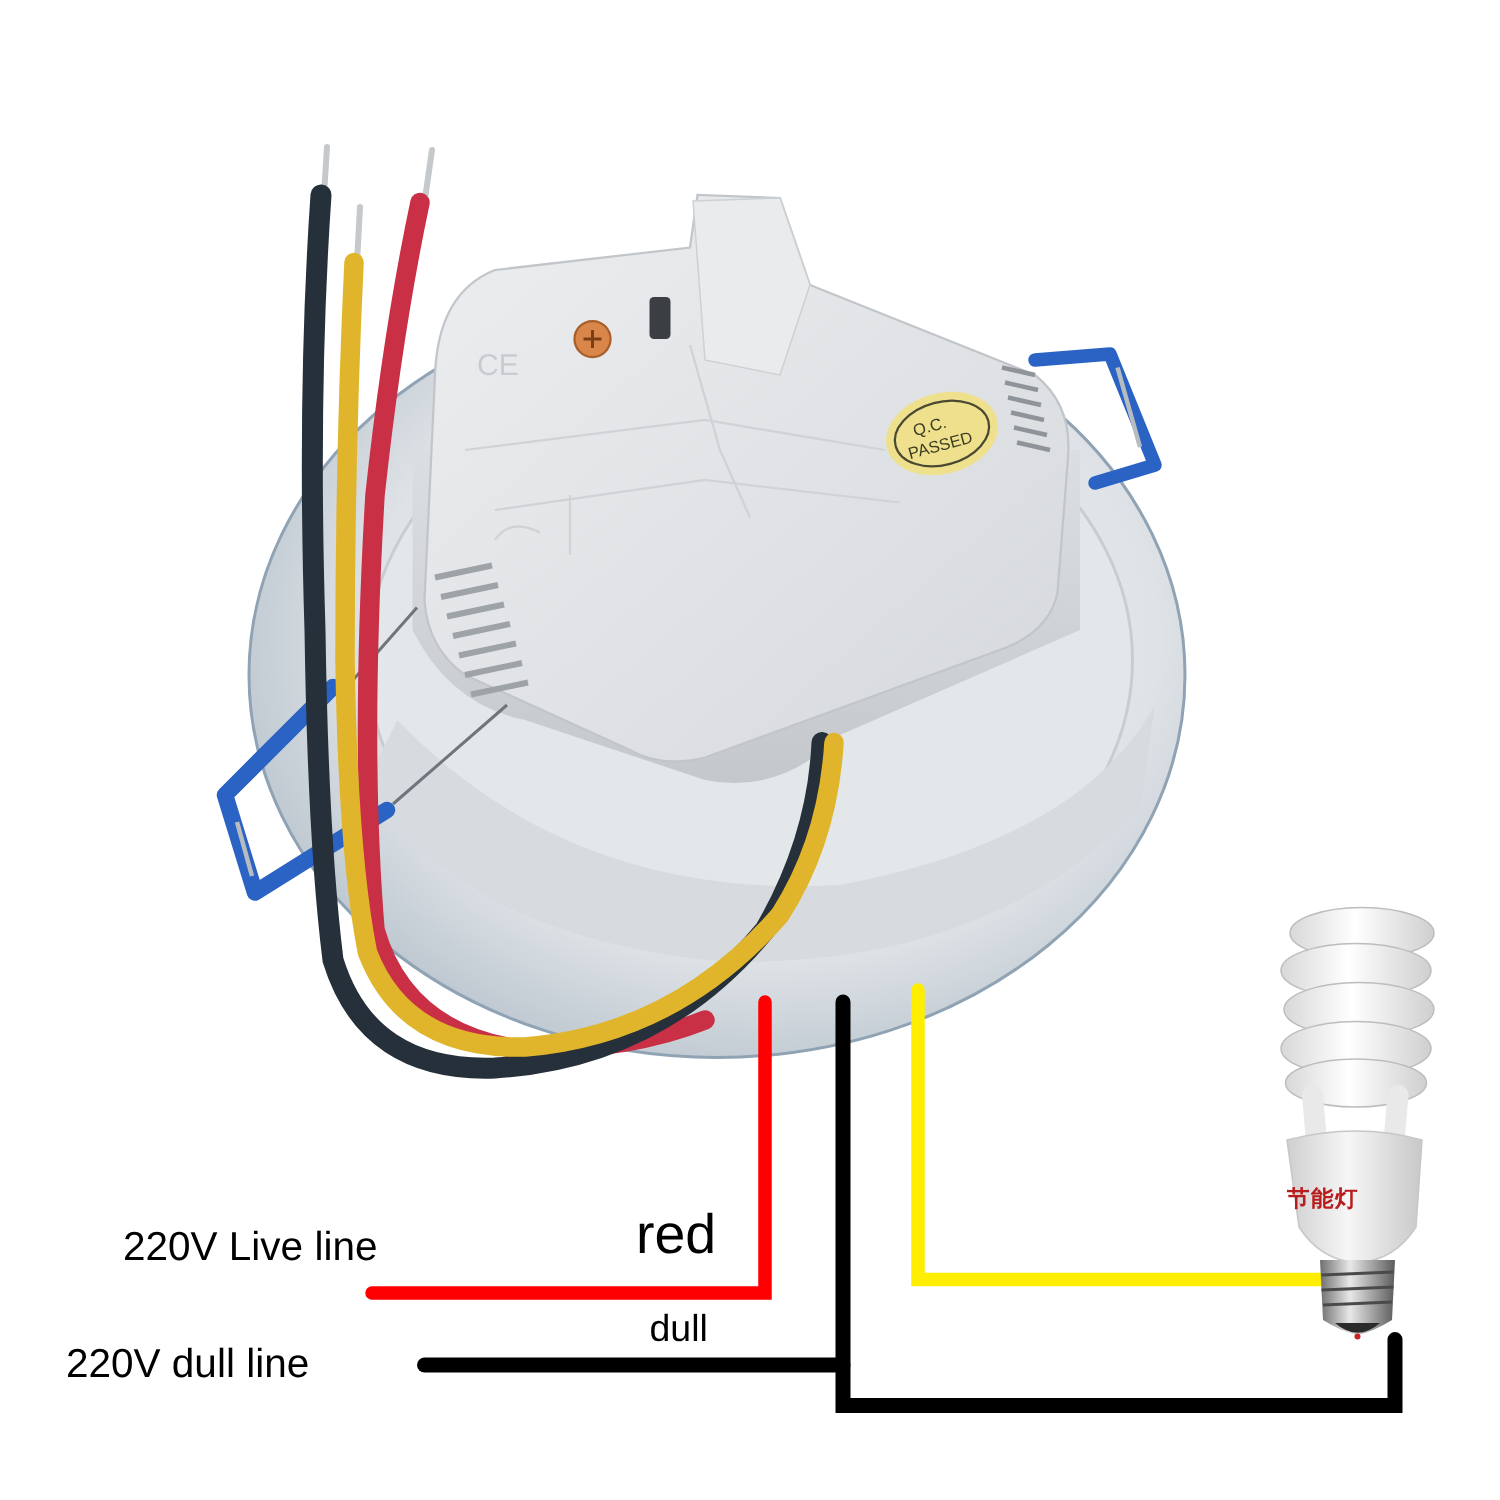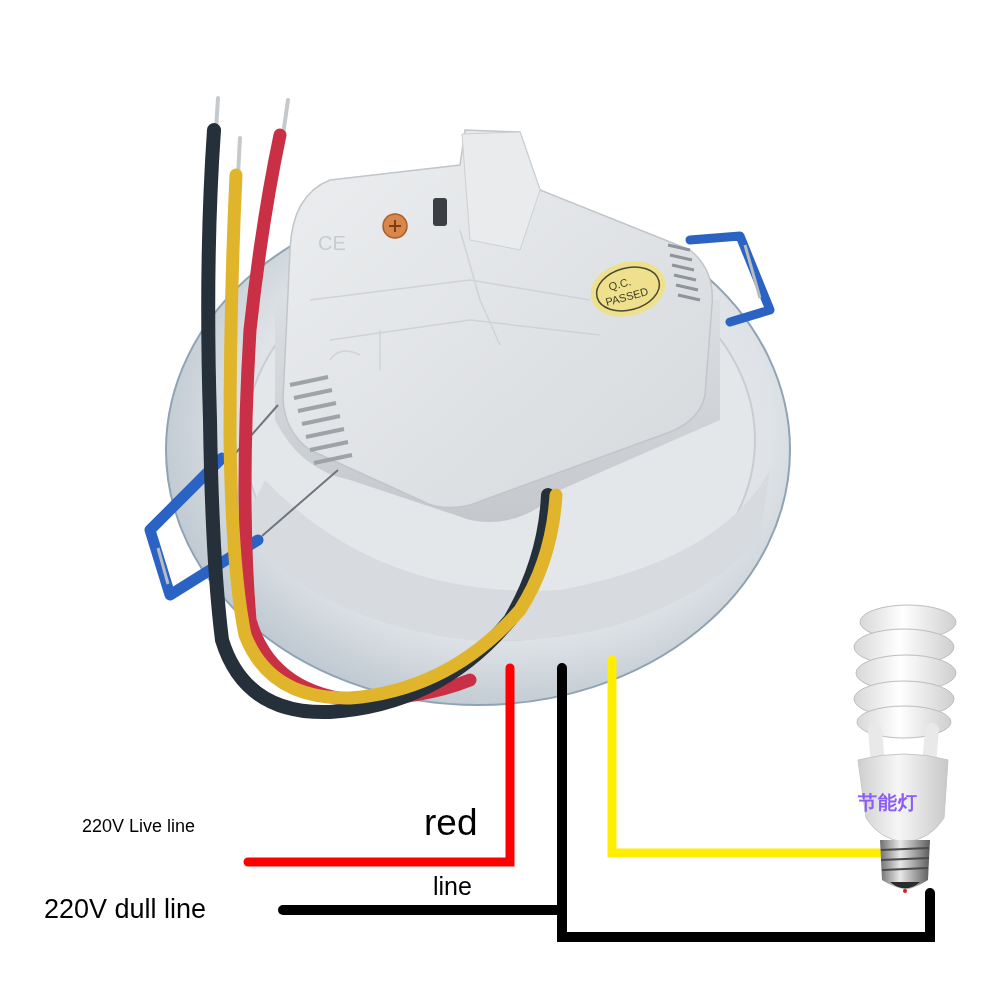--- a/index.html
+++ b/index.html
@@ -1,26 +1,26 @@
 <!DOCTYPE html>
 <html><head>
 <meta charset="utf-8">
 <style>
   html, body { margin: 0; padding: 0; background: #ffffff; }
   body { width: 1000px; height: 1000px; position: relative; overflow: hidden;
          font-family: "Liberation Sans", sans-serif; }
   #stage { position: absolute; left: 0; top: 0; width: 1000px; height: 1000px; }
   .label { position: absolute; color: #000; font-family: "Liberation Sans", sans-serif; white-space: nowrap; }
-  .lbl-live { left: 82px; top: 816px; font-size: 18px; }
+  .lbl-live { left: 82px; top: 816px; font-size: 27px; }
   .lbl-neutral { left: 44px; top: 894px; font-size: 27px; }
   .lbl-red { left: 424px; top: 802px; font-size: 37px; }
   .lbl-black { left: 433px; top: 872px; font-size: 25px; }
   .qc-text { font-family: "Liberation Sans", sans-serif; }
-  .bulb-text { position: absolute; left: 858px; top: 790px; font-size: 19px; font-weight: bold;
-               color: #8b5cf6; font-family: "DejaVu Sans", sans-serif; letter-spacing: 1px; }
+  .bulb-text { position: absolute; left: 858px; top: 790px; font-size: 15px; font-weight: bold;
+               color: #b91c1c; font-family: "DejaVu Sans", sans-serif; letter-spacing: 1px; }
 </style>
 </head>
 <body>
 
 <svg id="stage" viewBox="0 0 1000 1000" xmlns="http://www.w3.org/2000/svg">
   <defs>
     <radialGradient id="flangeGrad" cx="55%" cy="45%" r="60%">
       <stop offset="0%" stop-color="#f2f4f6"></stop>
       <stop offset="70%" stop-color="#dfe3e7"></stop>
       <stop offset="100%" stop-color="#b9c4cd"></stop>
@@ -163,13 +163,13 @@
     <path d="M890 882 Q905 895 920 882" fill="#2b2b2b"></path>
     <circle cx="905" cy="891" r="2" fill="#cc2222"></circle>
   </g>
 </svg>
 
 <div class="bulb-text">节能灯</div>
 
 <div class="label lbl-live">220V Live line</div>
 <div class="label lbl-neutral">220V  dull line</div>
 <div class="label lbl-red">red</div>
-<div class="label lbl-black">line</div>
+<div class="label lbl-black">dull</div>
 
 </body></html>

